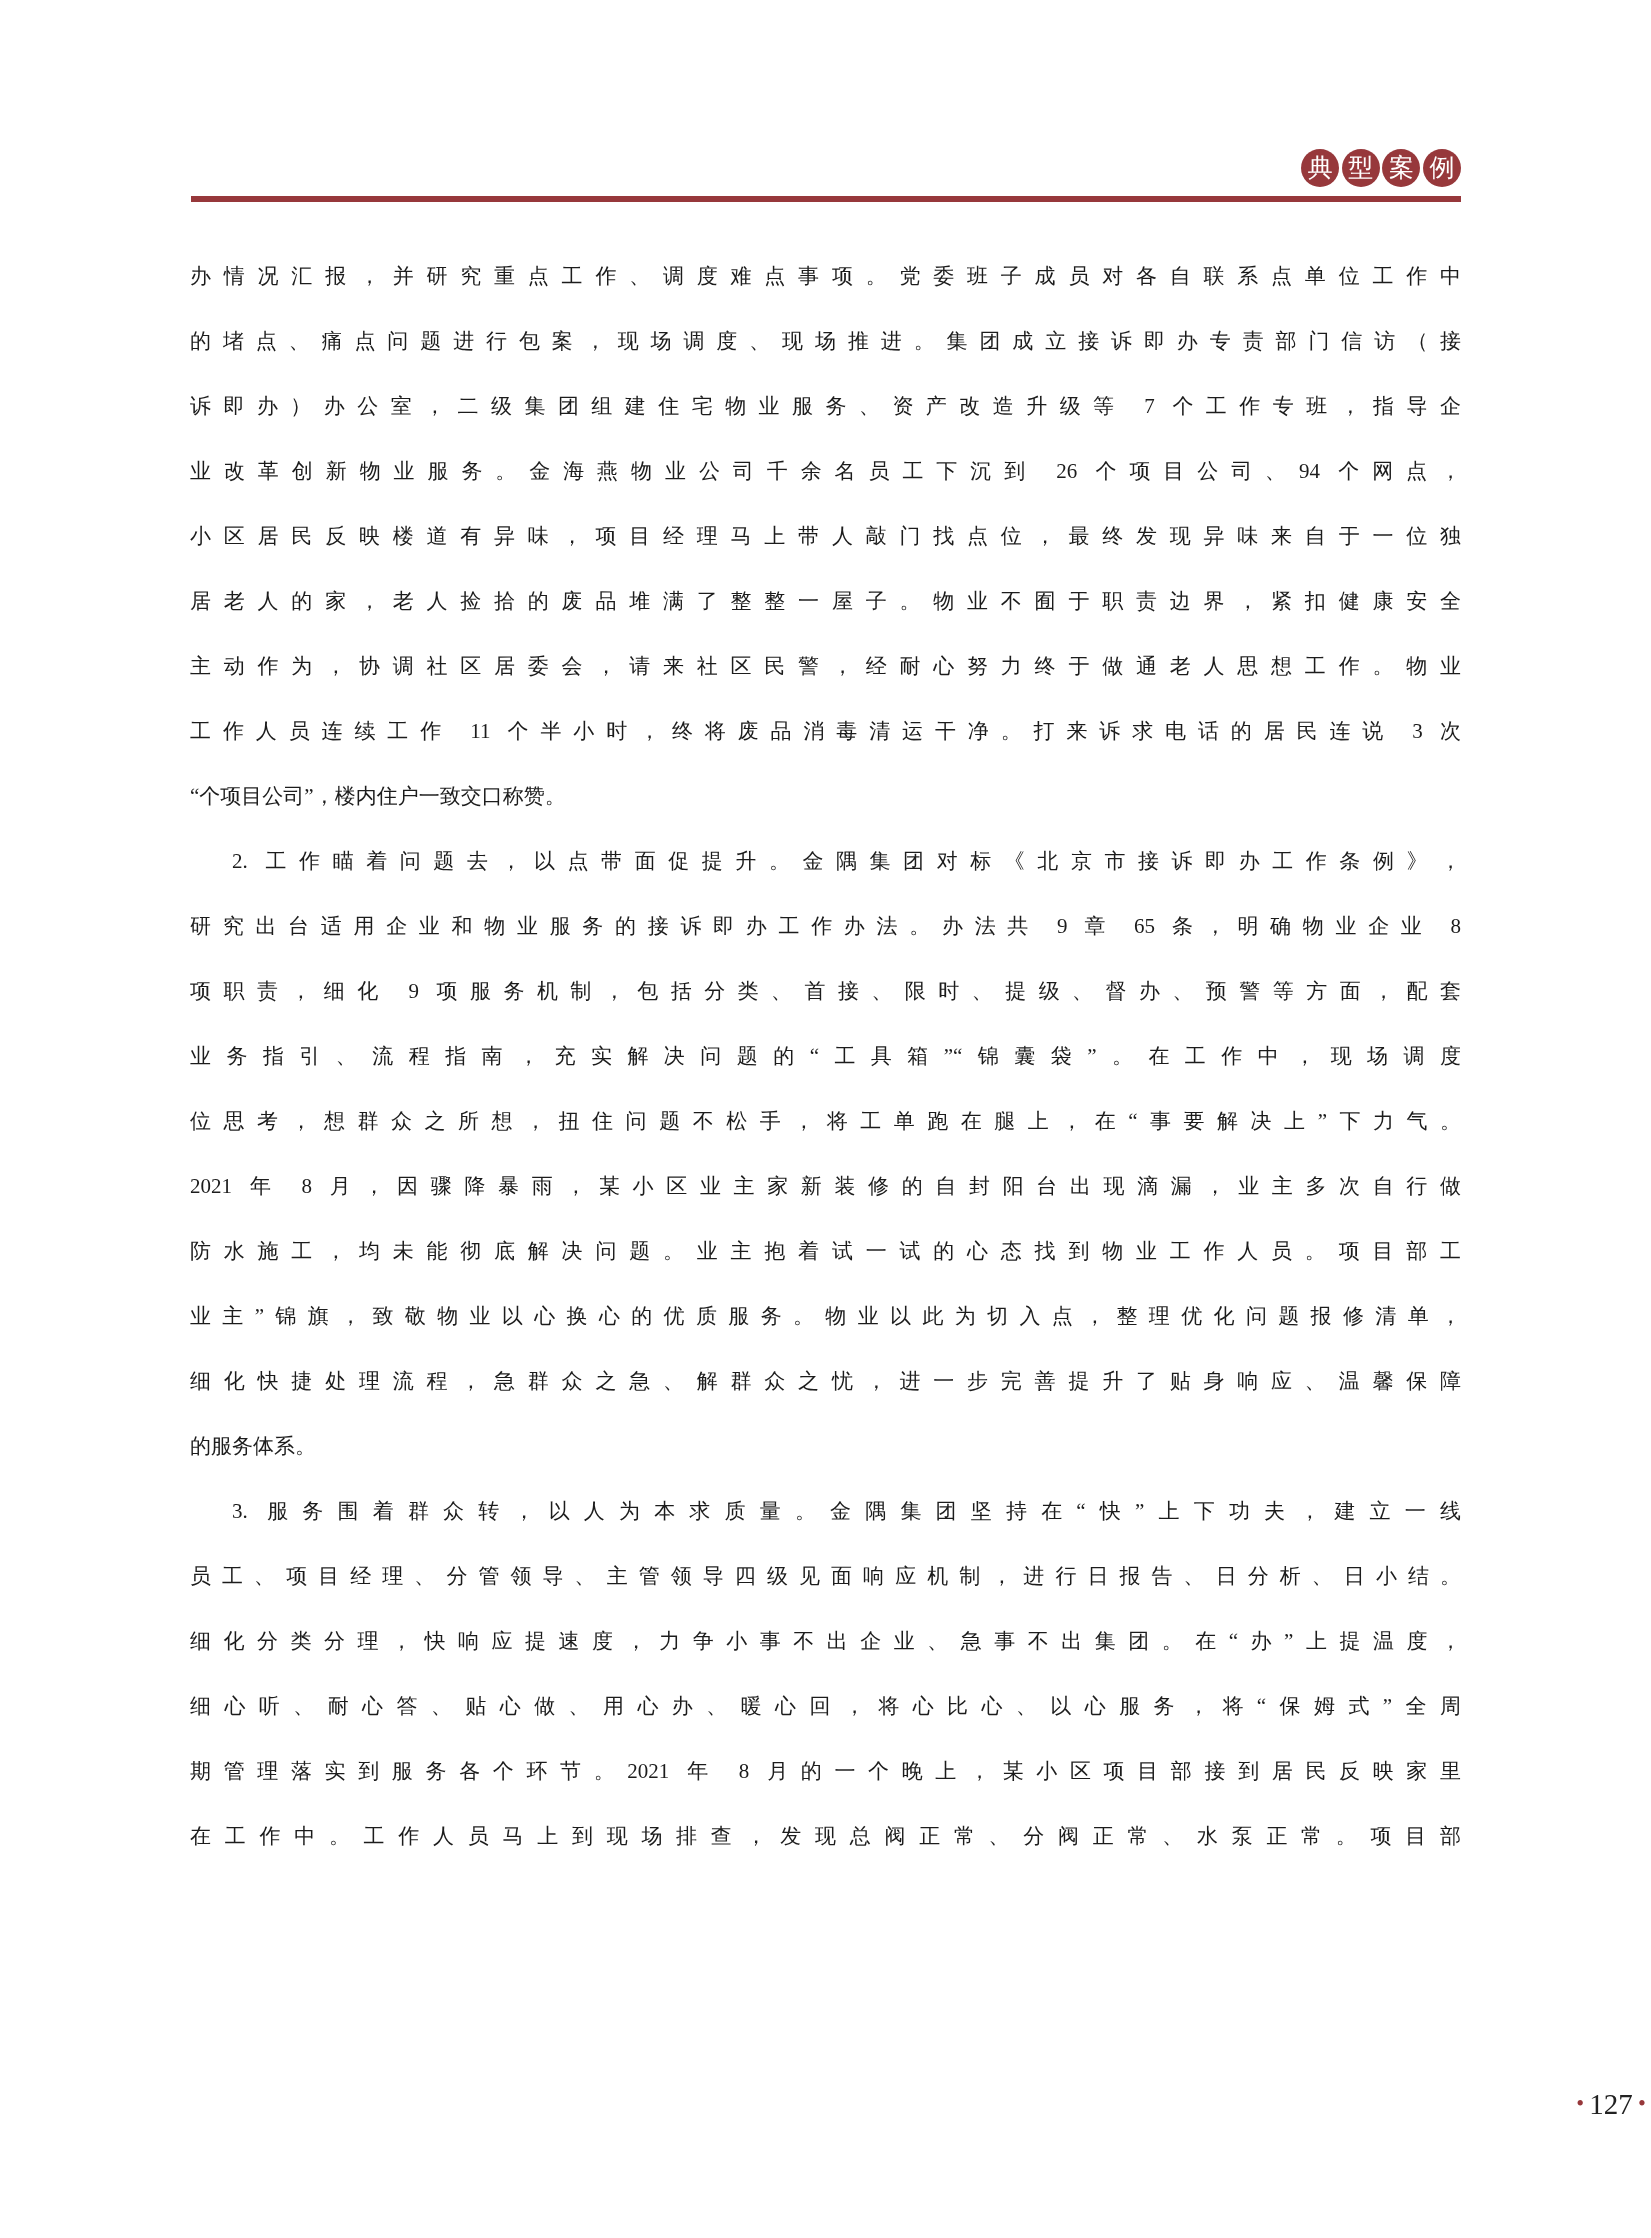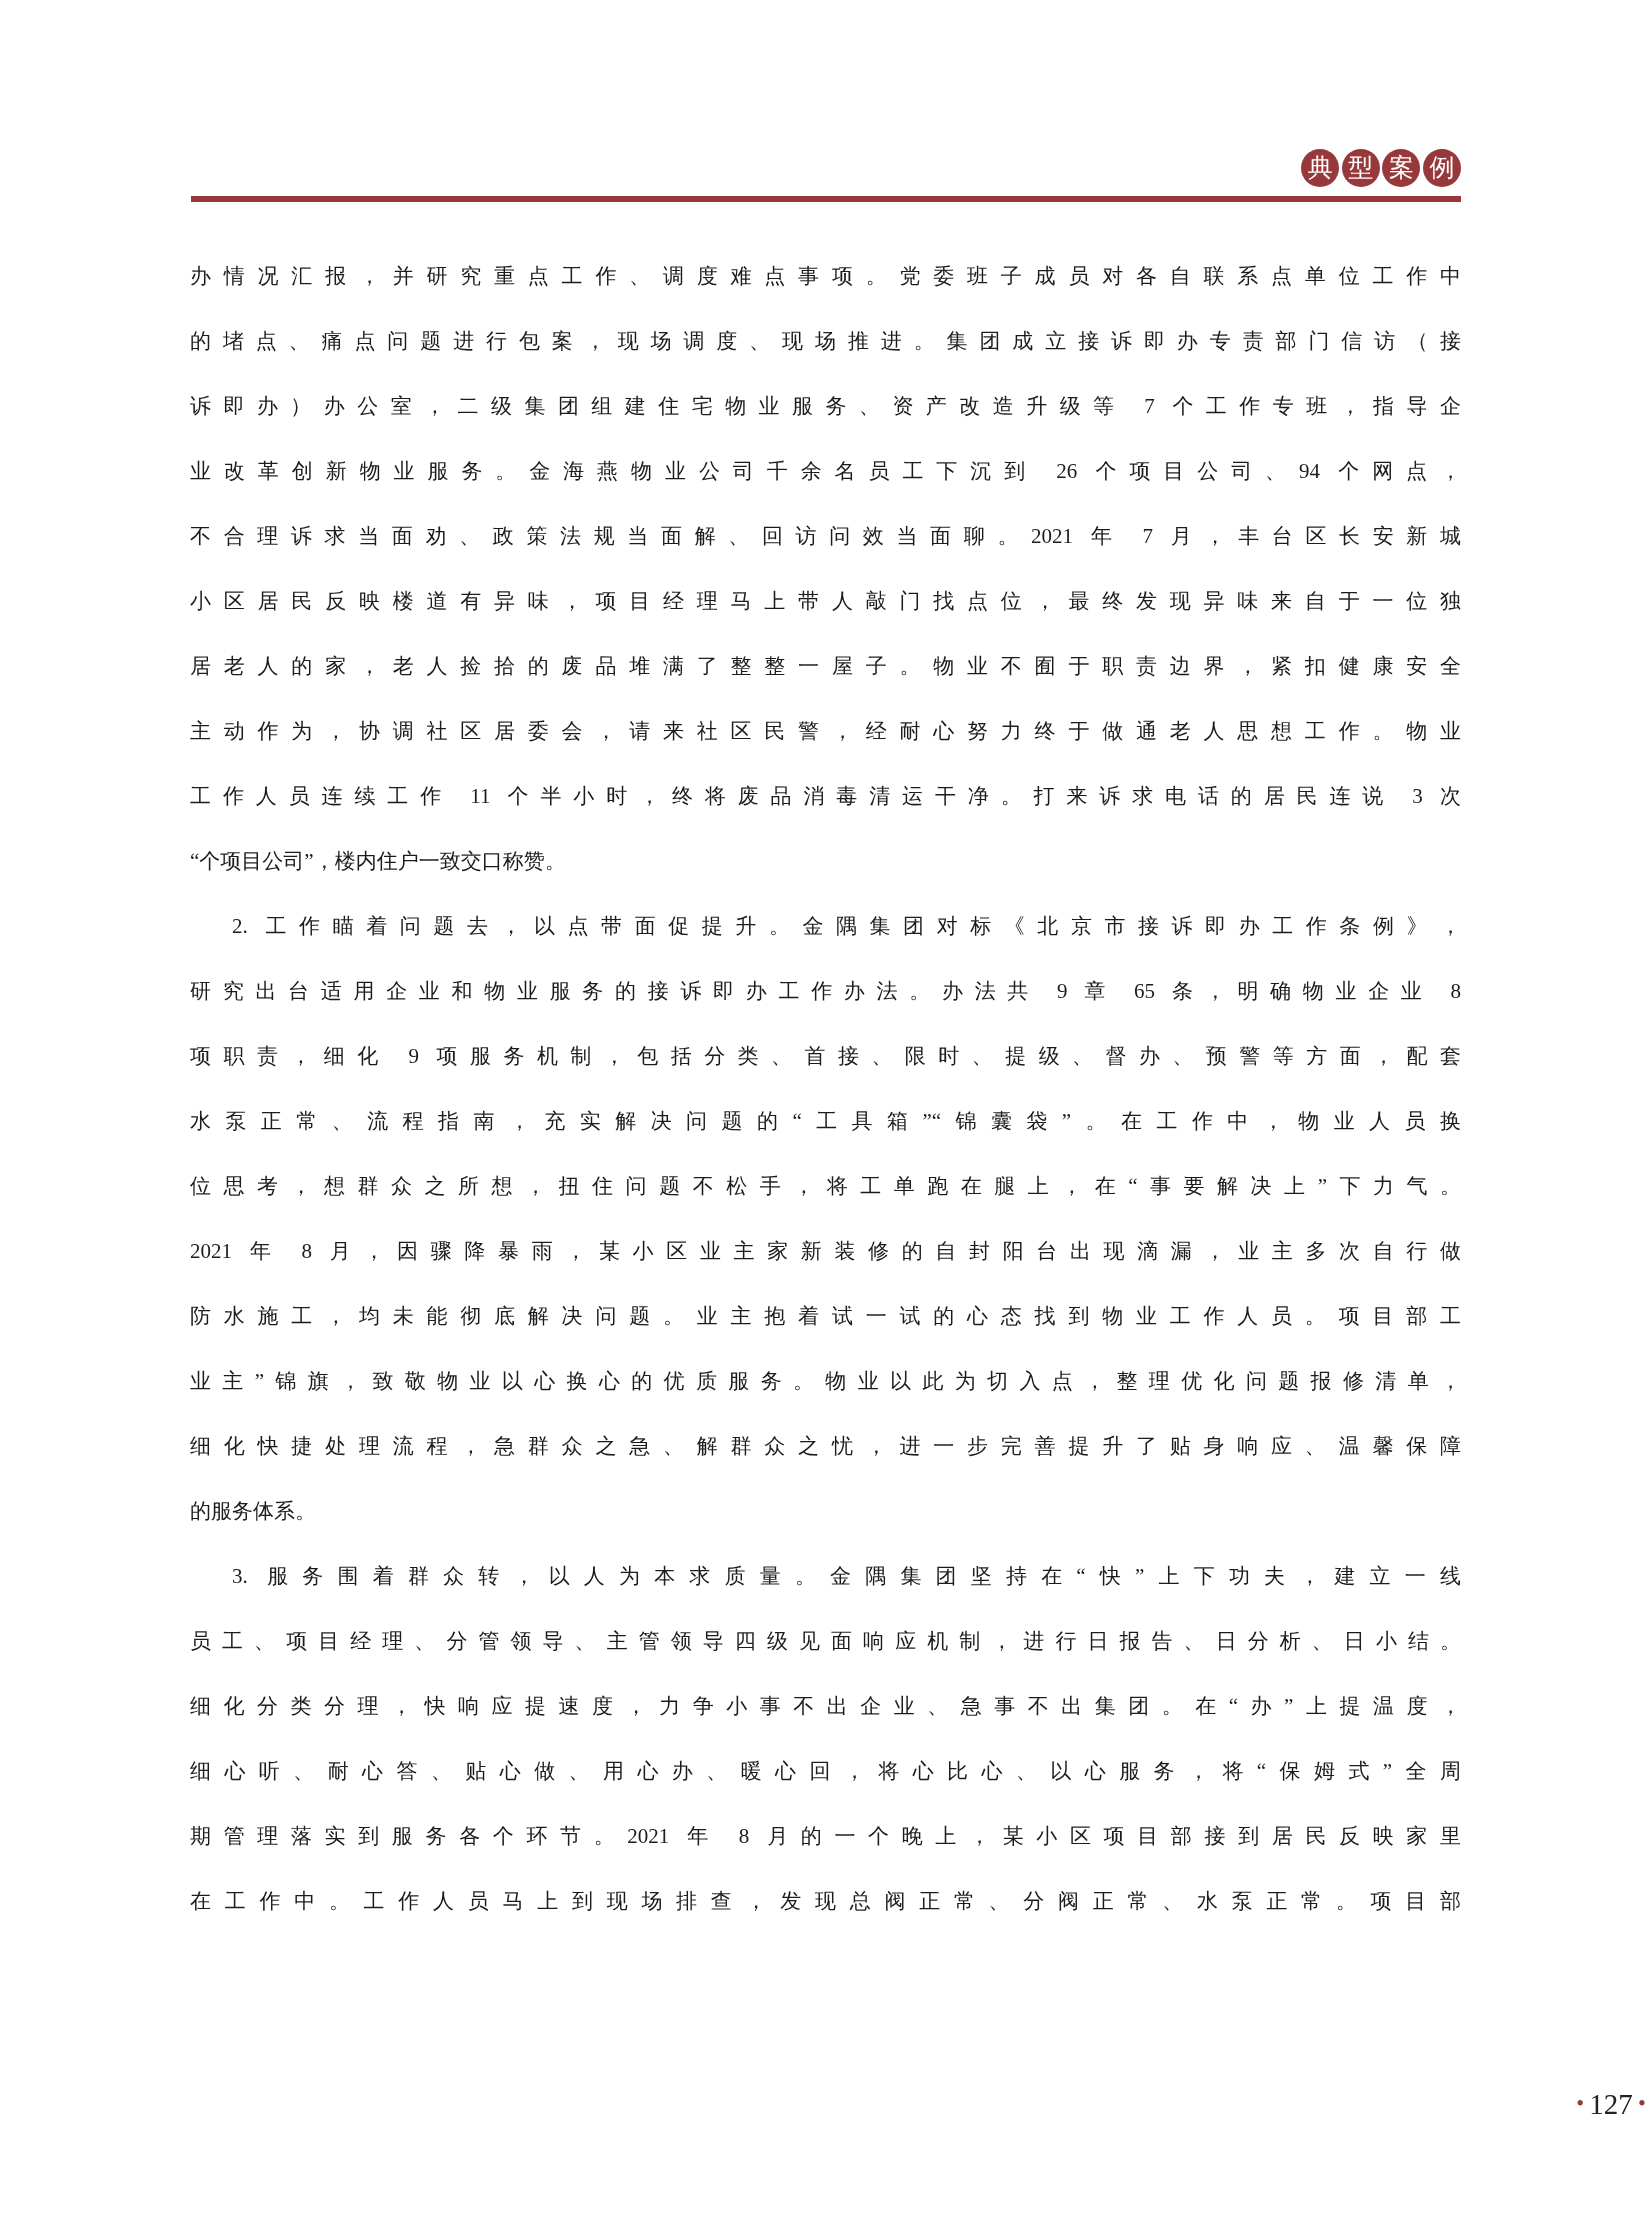--- a/index.html
+++ b/index.html
@@ -85,30 +85,29 @@
     <span class="badge-circle">案</span>
     <span class="badge-circle">例</span>
   </div>
   <div class="header-rule"></div>
 
   <main class="body-text" id="body-text">
       <div class="line">办情况汇报，并研究重点工作、调度难点事项。党委班子成员对各自联系点单位工作中</div>
       <div class="line">的堵点、痛点问题进行包案，现场调度、现场推进。集团成立接诉即办专责部门信访（接</div>
       <div class="line">诉即办）办公室，二级集团组建住宅物业服务、资产改造升级等 7 个工作专班，指导企</div>
       <div class="line">业改革创新物业服务。金海燕物业公司千余名员工下沉到 26 个项目公司、94 个网点，</div>
-      <div class="line">不合理诉求当面劝、政策法规当面解、回访问效当面聊。2021 年 7 月，丰台区长安新城</div>
       <div class="line">小区居民反映楼道有异味，项目经理马上带人敲门找点位，最终发现异味来自于一位独</div>
       <div class="line">居老人的家，老人捡拾的废品堆满了整整一屋子。物业不囿于职责边界，紧扣健康安全</div>
       <div class="line">主动作为，协调社区居委会，请来社区民警，经耐心努力终于做通老人思想工作。物业</div>
       <div class="line">工作人员连续工作 11 个半小时，终将废品消毒清运干净。打来诉求电话的居民连说 3 次</div>
       <div class="line end">“个项目公司”，楼内住户一致交口称赞。</div>
       <div class="line indent">2. 工作瞄着问题去，以点带面促提升。金隅集团对标《北京市接诉即办工作条例》，</div>
       <div class="line">研究出台适用企业和物业服务的接诉即办工作办法。办法共 9 章 65 条，明确物业企业 8</div>
       <div class="line">项职责，细化 9 项服务机制，包括分类、首接、限时、提级、督办、预警等方面，配套</div>
-      <div class="line">水泵正常、流程指南，充实解决问题的“工具箱”“锦囊袋”。在工作中，物业人员换</div>
+      <div class="line">业务指引、流程指南，充实解决问题的“工具箱”“锦囊袋”。在工作中，现场调度</div>
       <div class="line">位思考，想群众之所想，扭住问题不松手，将工单跑在腿上，在“事要解决上”下力气。</div>
       <div class="line">2021 年 8 月，因骤降暴雨，某小区业主家新装修的自封阳台出现滴漏，业主多次自行做</div>
       <div class="line">防水施工，均未能彻底解决问题。业主抱着试一试的心态找到物业工作人员。项目部工</div>
       <div class="line">业主”锦旗，致敬物业以心换心的优质服务。物业以此为切入点，整理优化问题报修清单，</div>
       <div class="line">细化快捷处理流程，急群众之急、解群众之忧，进一步完善提升了贴身响应、温馨保障</div>
       <div class="line end">的服务体系。</div>
       <div class="line indent">3. 服务围着群众转，以人为本求质量。金隅集团坚持在“快”上下功夫，建立一线</div>
       <div class="line">员工、项目经理、分管领导、主管领导四级见面响应机制，进行日报告、日分析、日小结。</div>
       <div class="line">细化分类分理，快响应提速度，力争小事不出企业、急事不出集团。在“办”上提温度，</div>
       <div class="line">细心听、耐心答、贴心做、用心办、暖心回，将心比心、以心服务，将“保姆式”全周</div>

